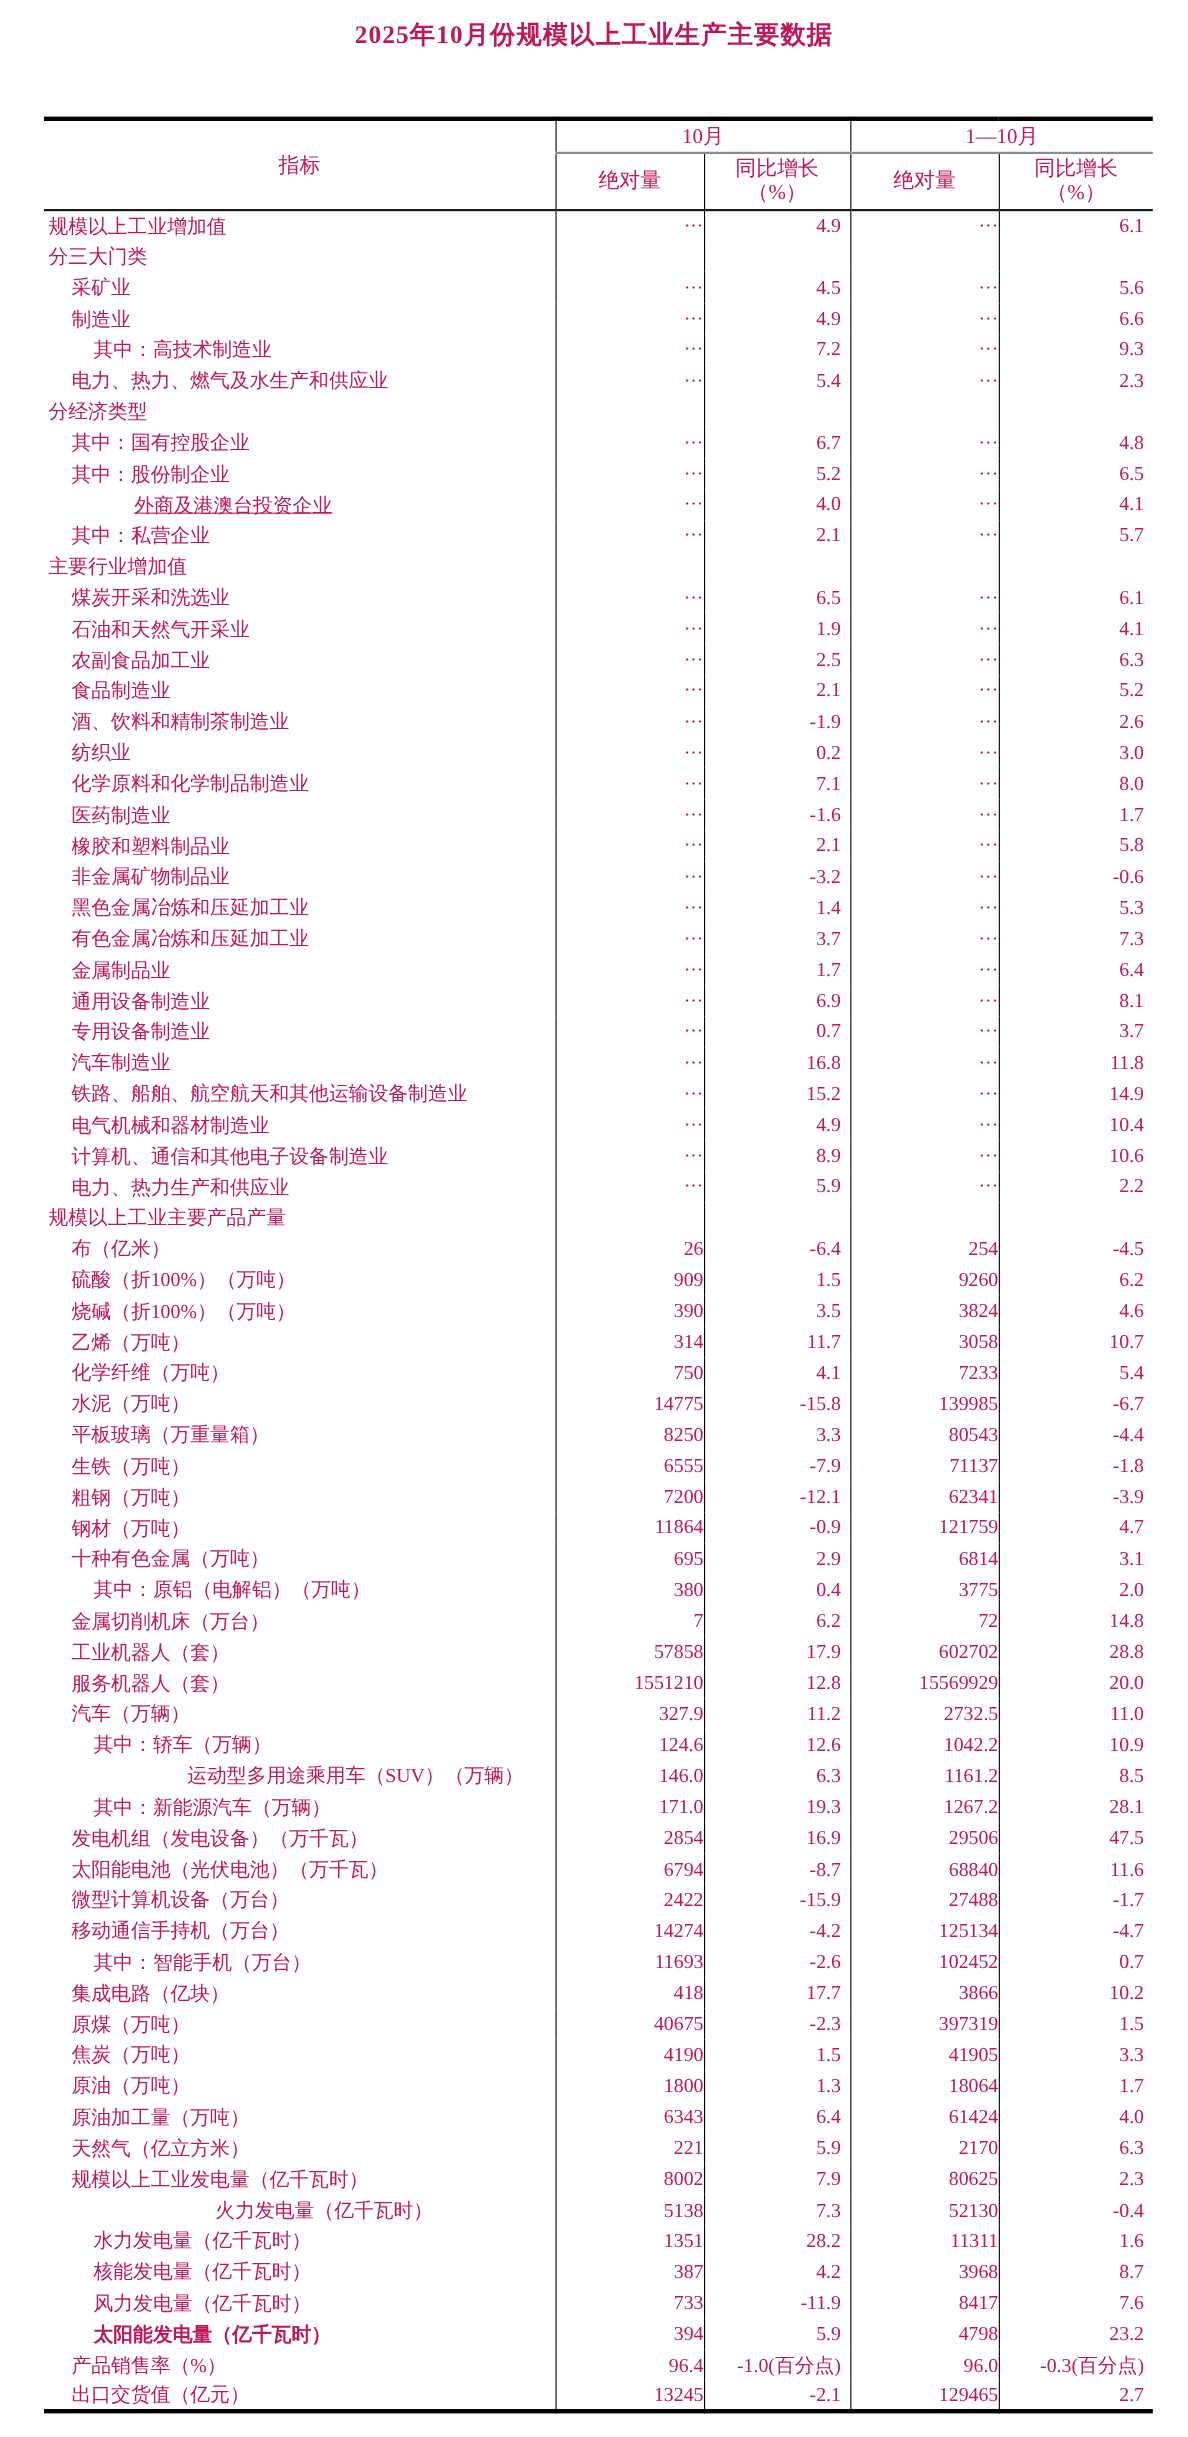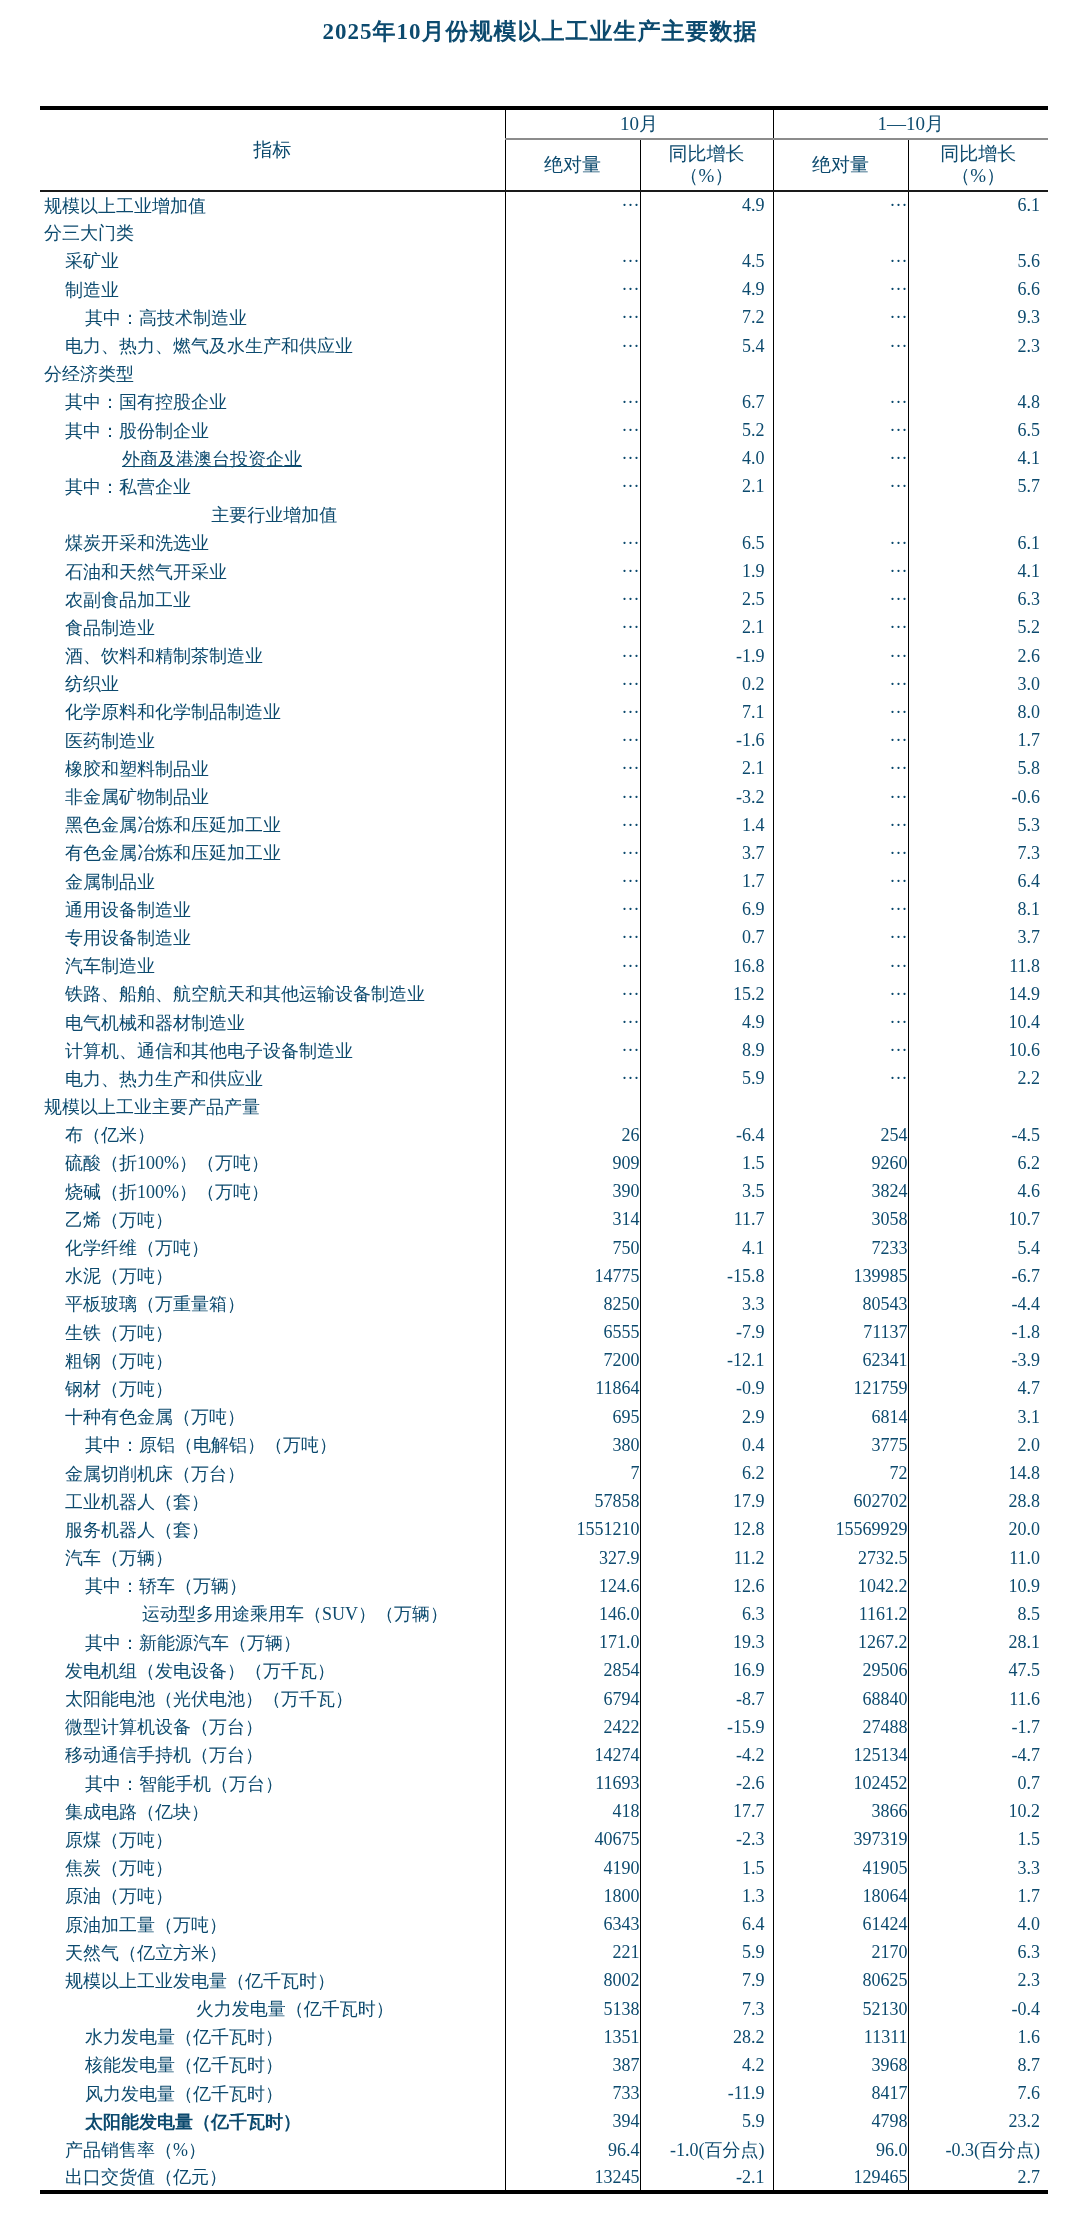--- a/index.html
+++ b/index.html
@@ -1,20 +1,20 @@
 <!DOCTYPE html>
 <html><head>
 <meta charset="utf-8">
 <style>
   html, body { margin:0; padding:0; background:#ffffff; }
   .page {
     position:relative;
     width:1080px; height:2215px;
     background:#ffffff;
-    color:#0c4a6e;
+    color:#be185d;
     font-family:"Liberation Serif","DejaVu Serif",serif;
     overflow:hidden;
   }
   .doc-title {
     position:absolute; top:16px; left:0; width:100%;
     text-align:center;
     font-size:23px; font-weight:bold; letter-spacing:1px;
   }
   table.stats {
     position:absolute; left:40px; top:106px; width:1008px;
@@ -146,21 +146,21 @@
           <td class="num growth last">4.1</td>
         </tr>
         <tr>
           <td class="lbl" style="padding-left: 25px;">其中：私营企业</td>
           <td class="num abs">···</td>
           <td class="num growth">2.1</td>
           <td class="num abs">···</td>
           <td class="num growth last">5.7</td>
         </tr>
         <tr>
-          <td class="lbl" style="padding-left: 4px; text-align: center;">主要行业增加值</td>
+          <td class="lbl" style="padding-left: 4px;">主要行业增加值</td>
           <td class="num abs"></td>
           <td class="num growth"></td>
           <td class="num abs"></td>
           <td class="num growth last"></td>
         </tr>
         <tr>
           <td class="lbl" style="padding-left: 25px;">煤炭开采和洗选业</td>
           <td class="num abs">···</td>
           <td class="num growth">6.5</td>
           <td class="num abs">···</td>
@@ -419,21 +419,21 @@
           <td class="num growth last">11.0</td>
         </tr>
         <tr>
           <td class="lbl" style="padding-left: 45px;">其中：轿车（万辆）</td>
           <td class="num abs">124.6</td>
           <td class="num growth">12.6</td>
           <td class="num abs">1042.2</td>
           <td class="num growth last">10.9</td>
         </tr>
         <tr>
-          <td class="lbl" style="padding-left: 102px;">运动型多用途乘用车（SUV）（万辆）</td>
+          <td class="lbl" style="padding-left: 102px; text-align: center;">运动型多用途乘用车（SUV）（万辆）</td>
           <td class="num abs">146.0</td>
           <td class="num growth">6.3</td>
           <td class="num abs">1161.2</td>
           <td class="num growth last">8.5</td>
         </tr>
         <tr>
           <td class="lbl" style="padding-left: 45px;">其中：新能源汽车（万辆）</td>
           <td class="num abs">171.0</td>
           <td class="num growth">19.3</td>
           <td class="num abs">1267.2</td>

